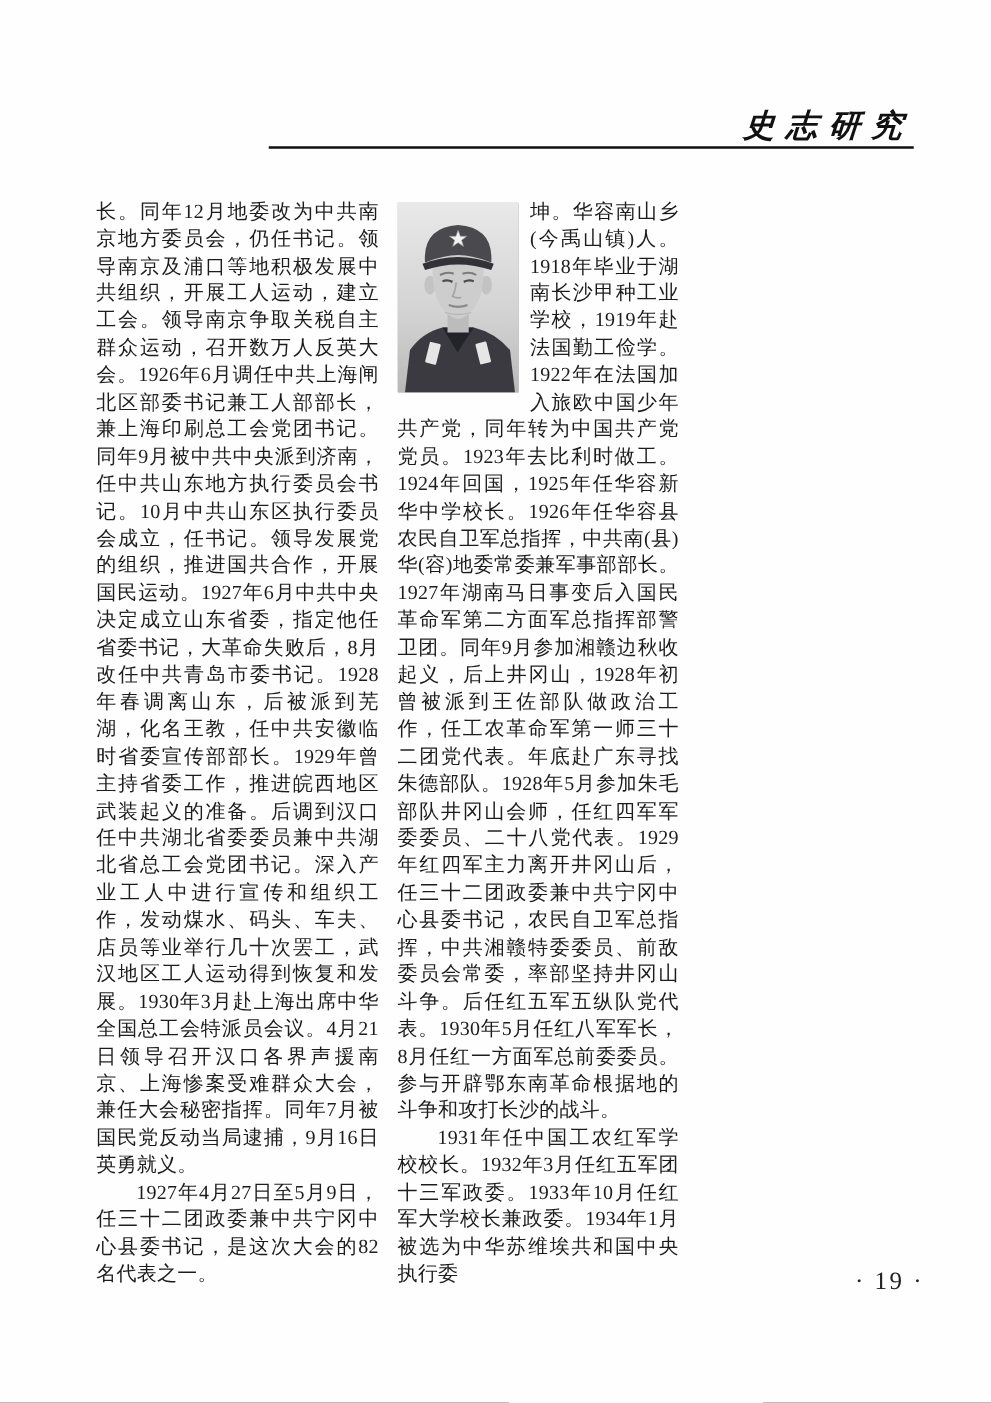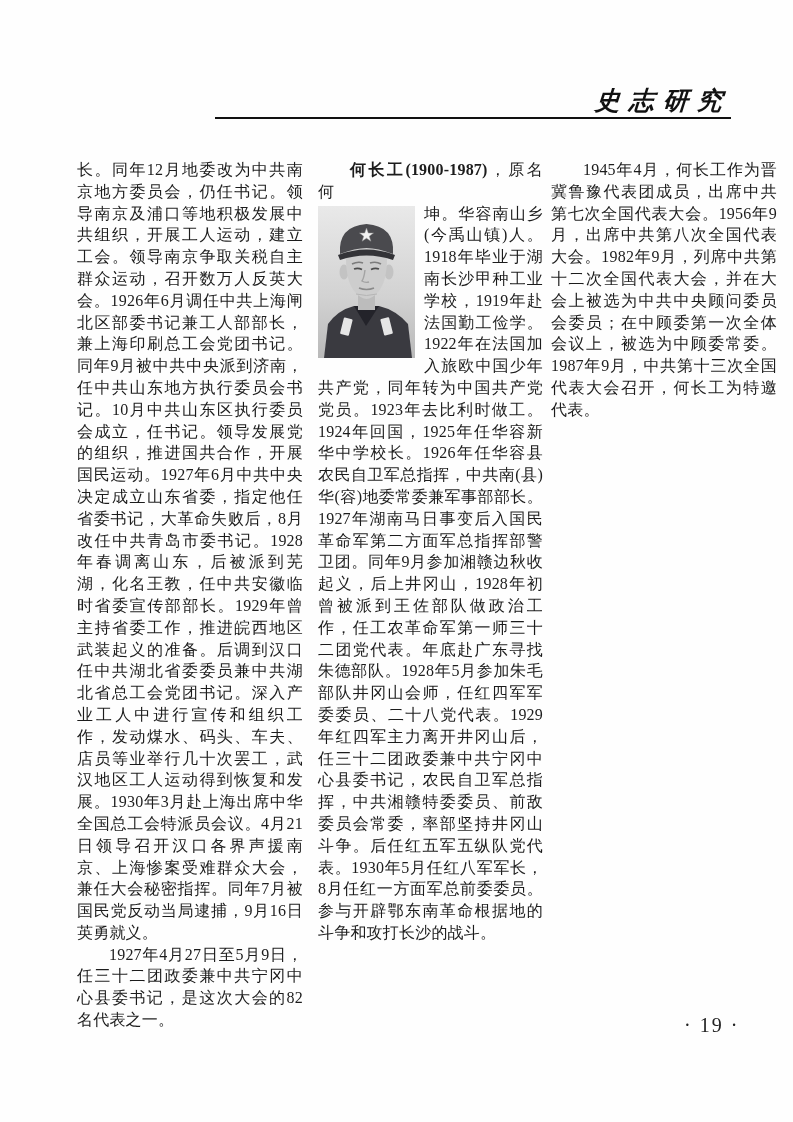--- a/index.html
+++ b/index.html
@@ -66,21 +66,20 @@
 
   <div class="header-title">史志研究</div>
   <div class="header-rule"></div>
 
   <div class="col col-1">
     <p class="para">长。同年12月地委改为中共南京地方委员会，仍任书记。领导南京及浦口等地积极发展中共组织，开展工人运动，建立工会。领导南京争取关税自主群众运动，召开数万人反英大会。1926年6月调任中共上海闸北区部委书记兼工人部部长，兼上海印刷总工会党团书记。同年9月被中共中央派到济南，任中共山东地方执行委员会书记。10月中共山东区执行委员会成立，任书记。领导发展党的组织，推进国共合作，开展国民运动。1927年6月中共中央决定成立山东省委，指定他任省委书记，大革命失败后，8月改任中共青岛市委书记。1928年春调离山东，后被派到芜湖，化名王教，任中共安徽临时省委宣传部部长。1929年曾主持省委工作，推进皖西地区武装起义的准备。后调到汉口任中共湖北省委委员兼中共湖北省总工会党团书记。深入产业工人中进行宣传和组织工作，发动煤水、码头、车夫、店员等业举行几十次罢工，武汉地区工人运动得到恢复和发展。1930年3月赴上海出席中华全国总工会特派员会议。4月21日领导召开汉口各界声援南京、上海惨案受难群众大会，兼任大会秘密指挥。同年7月被国民党反动当局逮捕，9月16日英勇就义。</p>
     <p class="para indent">1927年4月27日至5月9日，任三十二团政委兼中共宁冈中心县委书记，是这次大会的82名代表之一。</p>
   </div>
 
   <div class="col col-2">
-    <p class="para indent"><span class="bold-name">何长工(1900-1987)</span><span>，原名何</span></p>
     <p class="para"><span class="photo-float">
           <svg viewBox="0 0 97 152" xmlns="http://www.w3.org/2000/svg">
           <defs>
             <linearGradient id="bgGrad" x1="0" y1="0" x2="0" y2="1">
               <stop offset="0" stop-color="#e9e9e9"></stop>
               <stop offset="0.6" stop-color="#d2d2d2"></stop>
               <stop offset="1" stop-color="#b9b9b9"></stop>
             </linearGradient>
           </defs>
           <rect x="0" y="0" width="97" height="152" fill="url(#bgGrad)"></rect>
@@ -105,21 +104,21 @@
           <path d="M47,64 Q46,72 44,75 Q47,77 51,76" stroke="#a3a3a3" stroke-width="1.4" fill="none"></path>
           <path d="M41,82 Q48.5,85 56,82" stroke="#8a8a8a" stroke-width="1.6" fill="none"></path>
           <path d="M38,88 Q48.5,91 59,88" stroke="#b5b5b5" stroke-width="1" fill="none"></path>
 
           <path d="M22,48 Q20,20 48.5,18 Q77,20 75,48 Q60,42 48.5,42 Q37,42 22,48 Z" fill="#4a4a4e"></path>
           <path d="M20,49 Q48.5,38 77,49 L75,54 Q48.5,45 22,54 Z" fill="#333337"></path>
 
           <path d="M48.5,22 L50.3,27 L55.5,27 L51.3,30.2 L52.9,35.2 L48.5,32.2 L44.1,35.2 L45.7,30.2 L41.5,27 L46.7,27 Z" fill="#f2f2f2" stroke="#8e8e8e" stroke-width="0.5"></path>
         </svg>
         </span><span>坤。华容南山乡(今禹山镇)人。1918年毕业于湖南长沙甲种工业学校，1919年赴法国勤工俭学。1922年在法国加入旅欧中国少年共产党，同年转为中国共产党党员。1923年去比利时做工。1924年回国，1925年任华容新华中学校长。1926年任华容县农民自卫军总指挥，中共南(县)华(容)地委常委兼军事部部长。1927年湖南马日事变后入国民革命军第二方面军总指挥部警卫团。同年9月参加湘赣边秋收起义，后上井冈山，1928年初曾被派到王佐部队做政治工作，任工农革命军第一师三十二团党代表。年底赴广东寻找朱德部队。1928年5月参加朱毛部队井冈山会师，任红四军军委委员、二十八党代表。1929年红四军主力离开井冈山后，任三十二团政委兼中共宁冈中心县委书记，农民自卫军总指挥，中共湘赣特委委员、前敌委员会常委，率部坚持井冈山斗争。后任红五军五纵队党代表。1930年5月任红八军军长，8月任红一方面军总前委委员。参与开辟鄂东南革命根据地的斗争和攻打长沙的战斗。</span></p>
+    <p class="para indent">1931年任中国工农红军学校校长。1932年3月任红五军团十三军政委。1933年10月任红军大学校长兼政委。1934年1月被选为中华苏维埃共和国中央执行委</p>
   </div>
 
   <div class="col col-3">
-    <p class="para indent">1945年4月，何长工作为晋冀鲁豫代表团成员，出席中共第七次全国代表大会。1956年9月，出席中共第八次全国代表大会。1982年9月，列席中共第十二次全国代表大会，并在大会上被选为中共中央顾问委员会委员；在中顾委第一次全体会议上，被选为中顾委常委。1987年9月，中共第十三次全国代表大会召开，何长工为特邀代表。</p>
   </div>
 
   <div class="page-number">· 19 ·</div>
 
 </div>
 
 </body></html>

